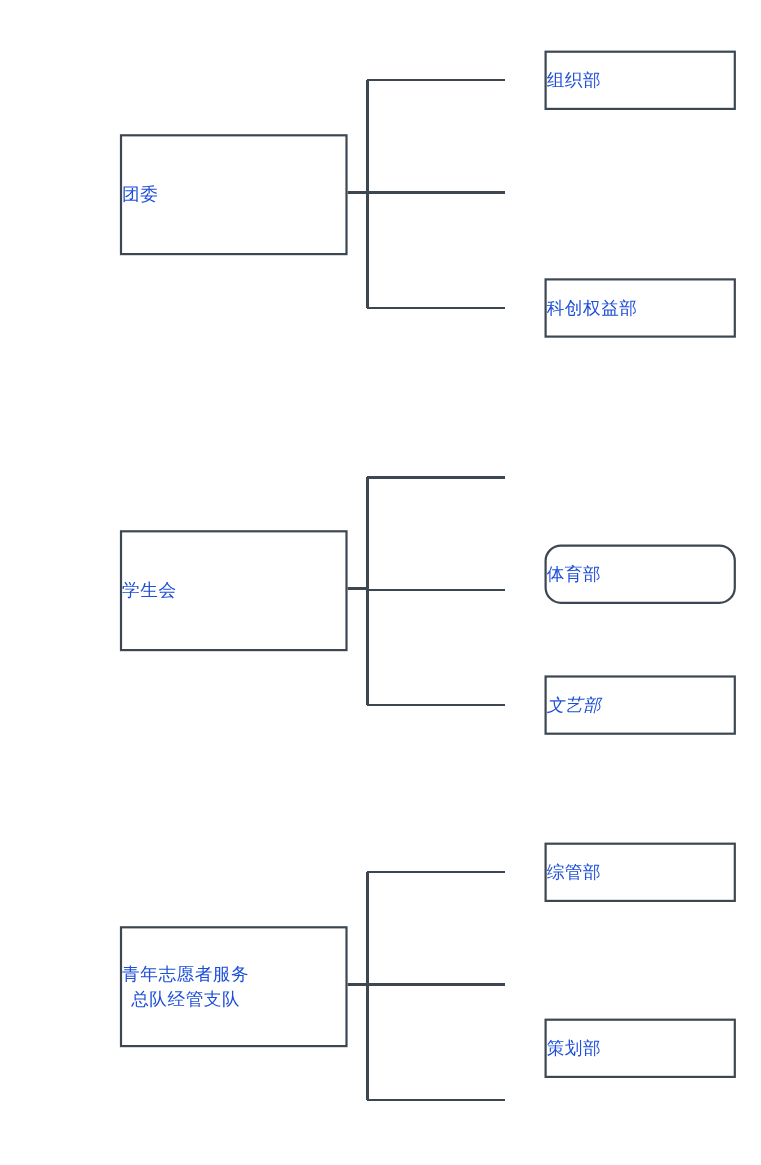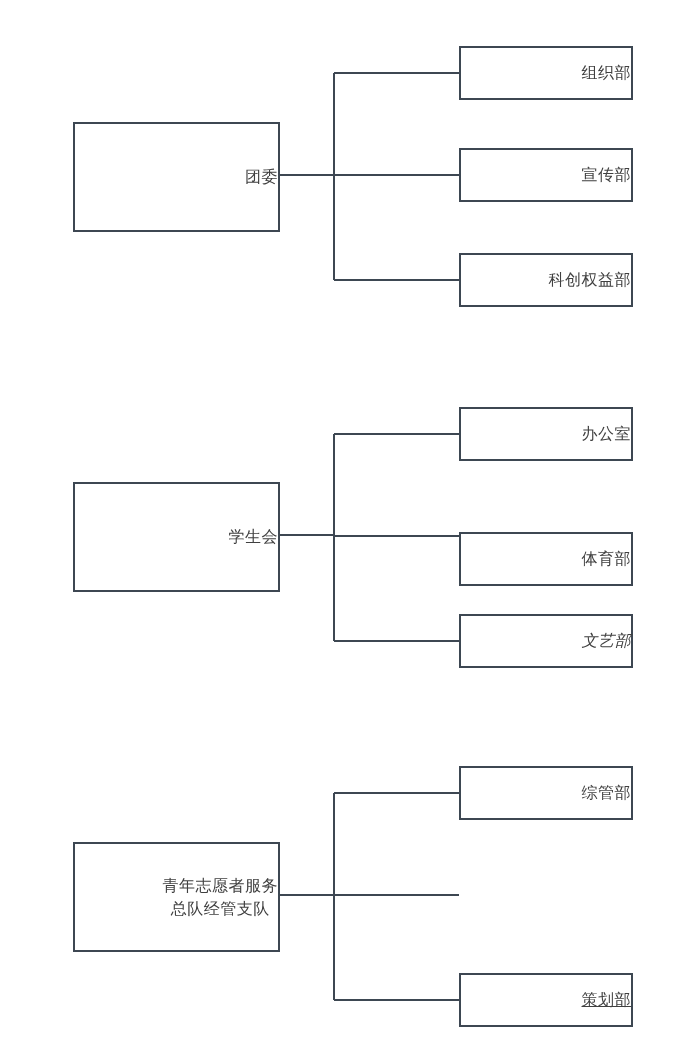--- a/index.html
+++ b/index.html
@@ -27,24 +27,25 @@
     height: 1059px;
     pointer-events: none;
   }
   .node-box {
     position: absolute;
     box-sizing: border-box;
     border: 2px solid #3d4752;
     background: #ffffff;
     display: flex;
     align-items: center;
-    justify-content: flex-end;
+    justify-content: flex-start;
     text-align: center;
-    color: #404040;
+    color: #1d4ed8;
     line-height: 1.45;
+    margin-left: 36px;
   }
   .node-parent {
     left: 73px;
     width: 207px;
     height: 110px;
     font-size: 16px;
   }
   .node-child {
     left: 459px;
     width: 174px;
@@ -56,25 +57,25 @@
     letter-spacing: 0.5px;
   }
   .grp1-parent { top: 122px; }
   .grp2-parent { top: 482px; }
   .grp3-parent { top: 842px; }
 
   .g1c1 { top: 46px; }
   .g1c2 { top: 148px; }
   .g1c3 { top: 253px; }
   .g2c1 { top: 407px; }
-  .g2c2 { top: 532px; }
+  .g2c2 { top: 495px; border-radius: 15px; }
   .g2c3 { top: 614px; font-style: italic; }
   .g3c1 { top: 766px; }
   .g3c2 { top: 868px; }
-  .g3c3 { top: 973px; text-decoration: underline; }
+  .g3c3 { top: 926px; }
 </style>
 </head>
 <body>
 
 <div id="org-chart">
 
   <svg class="chart-svg" viewBox="0 0 692 1059" width="692" height="1059" xmlns="http://www.w3.org/2000/svg">
     <g stroke="#3d4752" stroke-width="2" fill="none" shape-rendering="crispEdges">
 
       <path d="M280,175 L334,175"></path>
@@ -96,32 +97,26 @@
       <path d="M334,1000 L459,1000"></path>
     </g>
   </svg>
 
   <div class="node-box node-parent grp1-parent">
     <span class="node-label">团委</span>
   </div>
   <div class="node-box node-child g1c1">
     <span class="node-label">组织部</span>
   </div>
-  <div class="node-box node-child g1c2">
-    <span class="node-label">宣传部</span>
-  </div>
   <div class="node-box node-parent grp2-parent">
     <span class="node-label">学生会</span>
   </div>
 
   <div class="node-box node-child g1c3">
     <span class="node-label">科创权益部</span>
-  </div>
-  <div class="node-box node-child g2c1">
-    <span class="node-label">办公室</span>
   </div>
   <div class="node-box node-child g2c2">
     <span class="node-label">体育部</span>
   </div>
   <div class="node-box node-child g2c3">
     <span class="node-label">文艺部</span>
   </div>
 
   <div class="node-box node-child g3c1">
     <span class="node-label">综管部</span>

